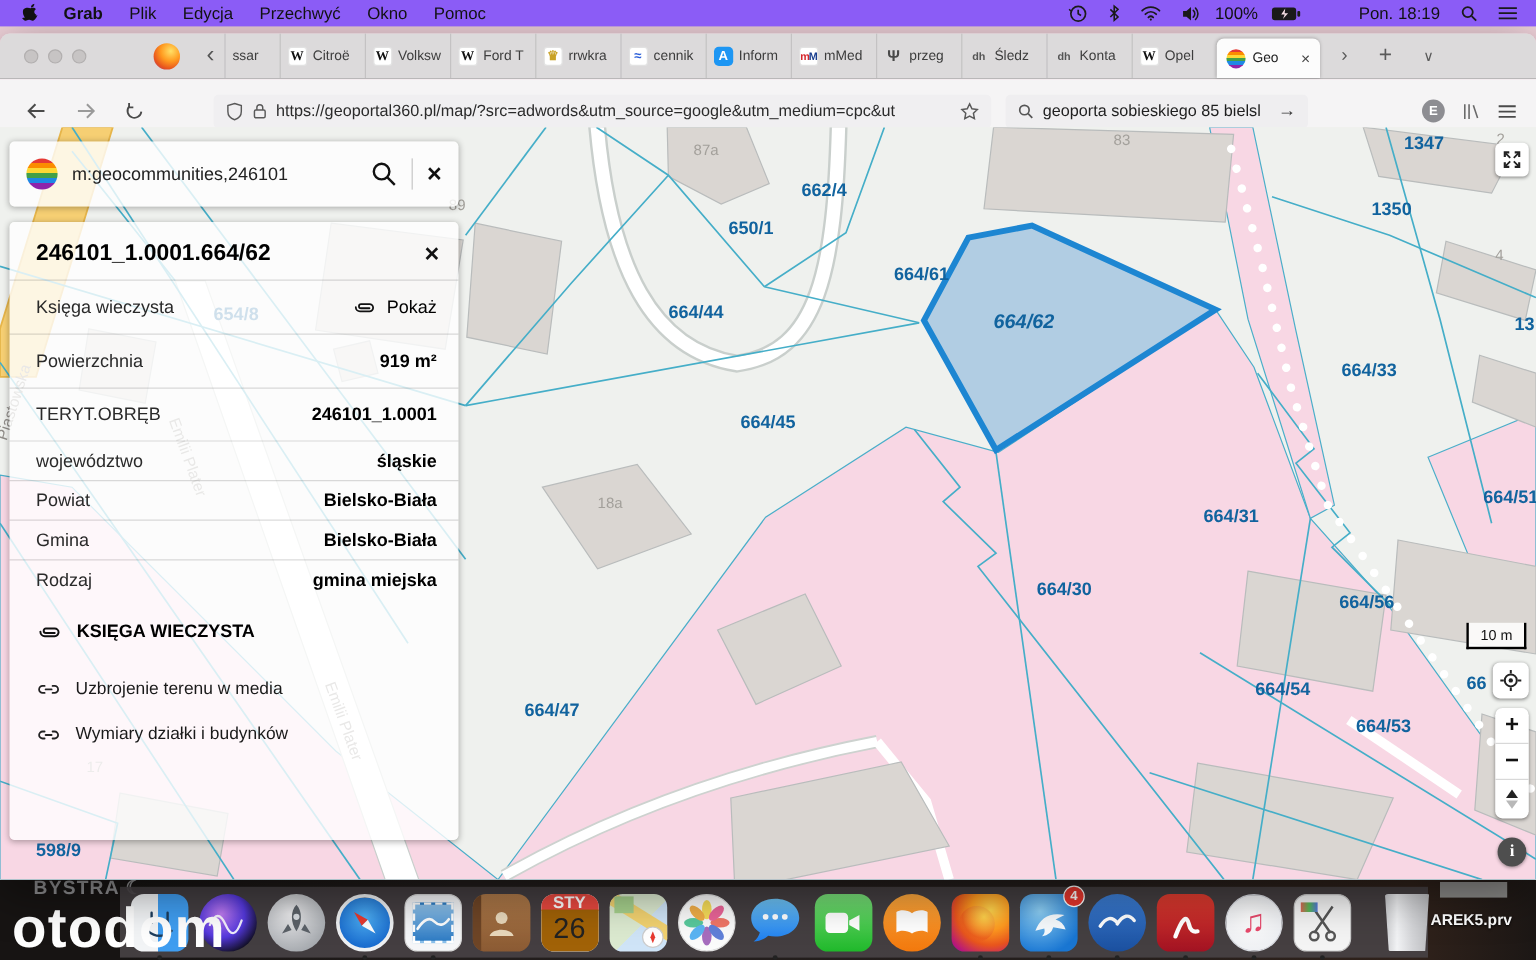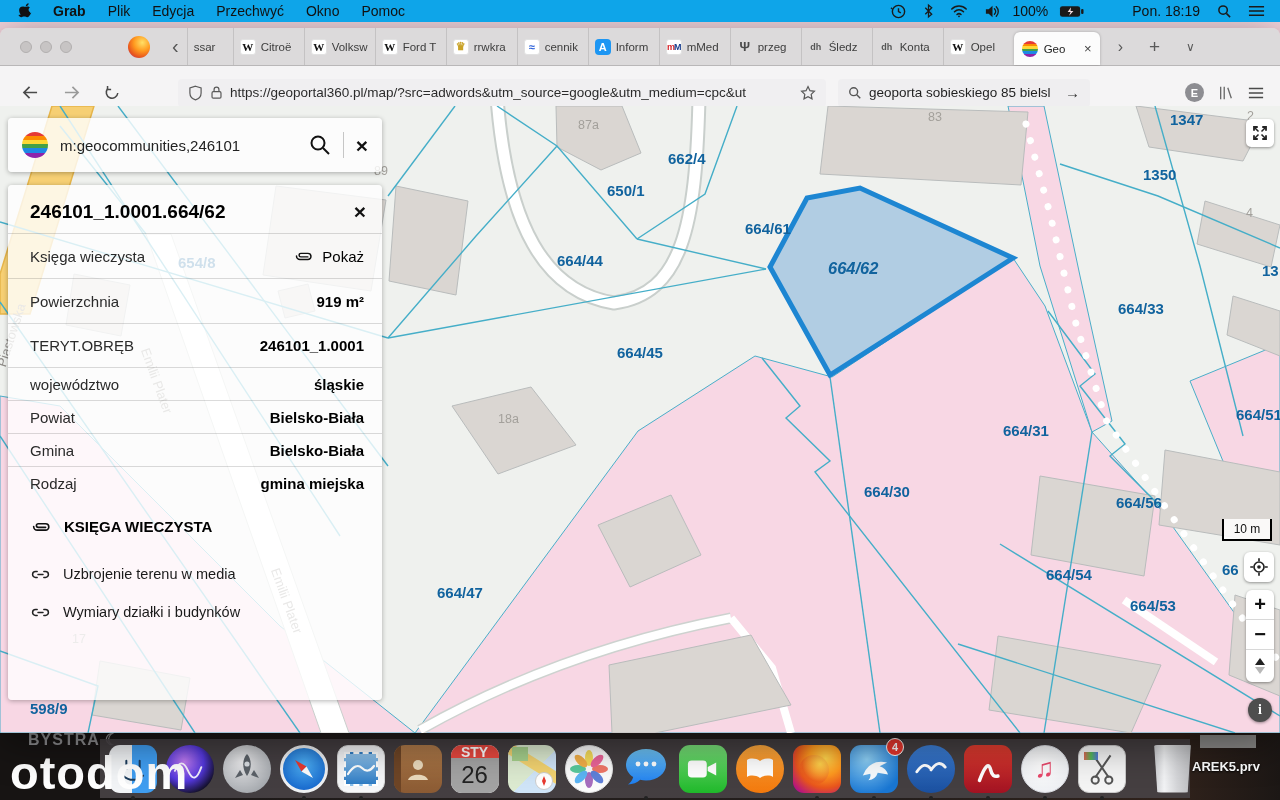--- a/index.html
+++ b/index.html
@@ -1,21 +1,21 @@
 <!DOCTYPE html>
 <html><head>
 <meta charset="utf-8">
 <style>
   * { margin:0; padding:0; box-sizing:border-box; }
   html,body { width:1280px; height:800px; overflow:hidden; font-family:"Liberation Sans",sans-serif; }
   body { position:relative; background:#efd2da; }
   svg { display:block; }
 
   
-  .menubar { position:absolute; top:0; left:0; width:1280px; height:22px; background:#0ea5e9;
+  .menubar { position:absolute; top:0; left:0; width:1280px; height:22px; background:#8b5cf6;
     display:flex; align-items:center; font-size:14px; color:#111; z-index:50; }
   .mb-left { display:flex; align-items:center; gap:0; }
   .mb-apple { margin:0 10px 0 18px; display:flex; align-items:center; }
   .mb-item { padding:0 11px; }
   .mb-app { font-weight:bold; padding:0 11px; }
   .mb-right { margin-left:auto; display:flex; align-items:center; gap:6px; padding-right:10px; }
   .mb-right .ic { display:flex; align-items:center; padding:0 5px; }
   .mb-clock { padding:0 6px;margin-left:31px; }
 
   
@@ -115,21 +115,21 @@
     z-index:6; display:flex; align-items:center; gap:4px; padding:0 6px; }
   .dicon { position:relative; width:53px; height:53px; flex:0 0 auto; display:flex; align-items:center; justify-content:center; z-index:8; }
   .tile { width:48px; height:48px; border-radius:11px; display:flex; align-items:center; justify-content:center; position:relative; overflow:hidden; }
   .circ { border-radius:50%; }
   .dock-dot { position:absolute; bottom:-5px; left:50%; transform:translateX(-50%); width:4px; height:4px; border-radius:50%; background:#222; }
   .dock-sep { width:1px; height:54px; background:rgba(255,255,255,.3); margin:0 5px; }
   .badge { position:absolute; top:-4px; right:-4px; width:18px; height:18px; border-radius:50%; background:#e8362d;
     color:#fff; font-size:11px; font-weight:bold; display:flex; align-items:center; justify-content:center; border:1px solid #fff; z-index:9; }
   .cal-head { position:absolute; top:0; left:0; right:0; height:14px; background:#e8483f; color:#fff;
     font-size:14px; font-weight:bold; display:flex; align-items:center; justify-content:center; }
-  .cal-day { position:absolute; top:13px; left:0; right:0; bottom:0; background:#a3a3a3; color:#222;
+  .cal-day { position:absolute; top:13px; left:0; right:0; bottom:0; background:#a16207; color:#222;
     font-size:24px; display:flex; align-items:center; justify-content:center; }
   .trash { width:40px; height:48px; background:linear-gradient(90deg,#c7c8cb,#f2f3f5 28%,#d4d5d8 60%,#b9babd);
     clip-path:polygon(4% 0,96% 0,88% 100%,12% 100%); border-radius:4px 4px 8px 8px; }
   .watermark { position:absolute; left:10px; top:745px; color:#fff; font-weight:bold; font-size:47px; letter-spacing:1px; z-index:7; }
 </style>
 </head>
 <body>
 
 <div class="menubar">
   <div class="mb-left">

